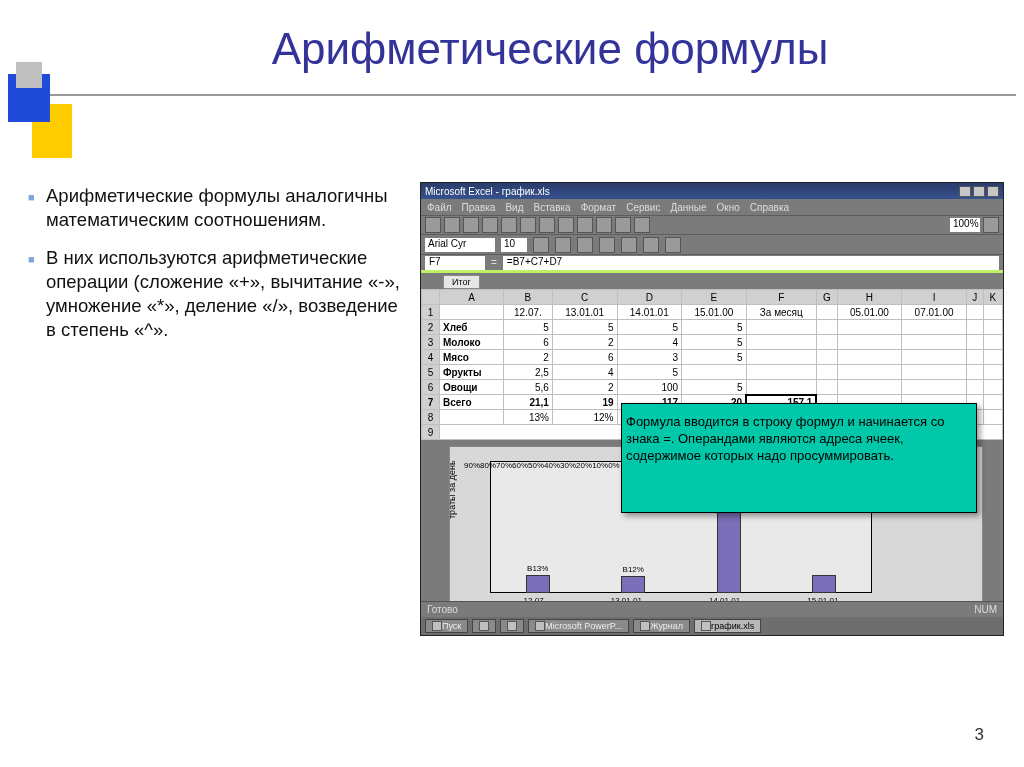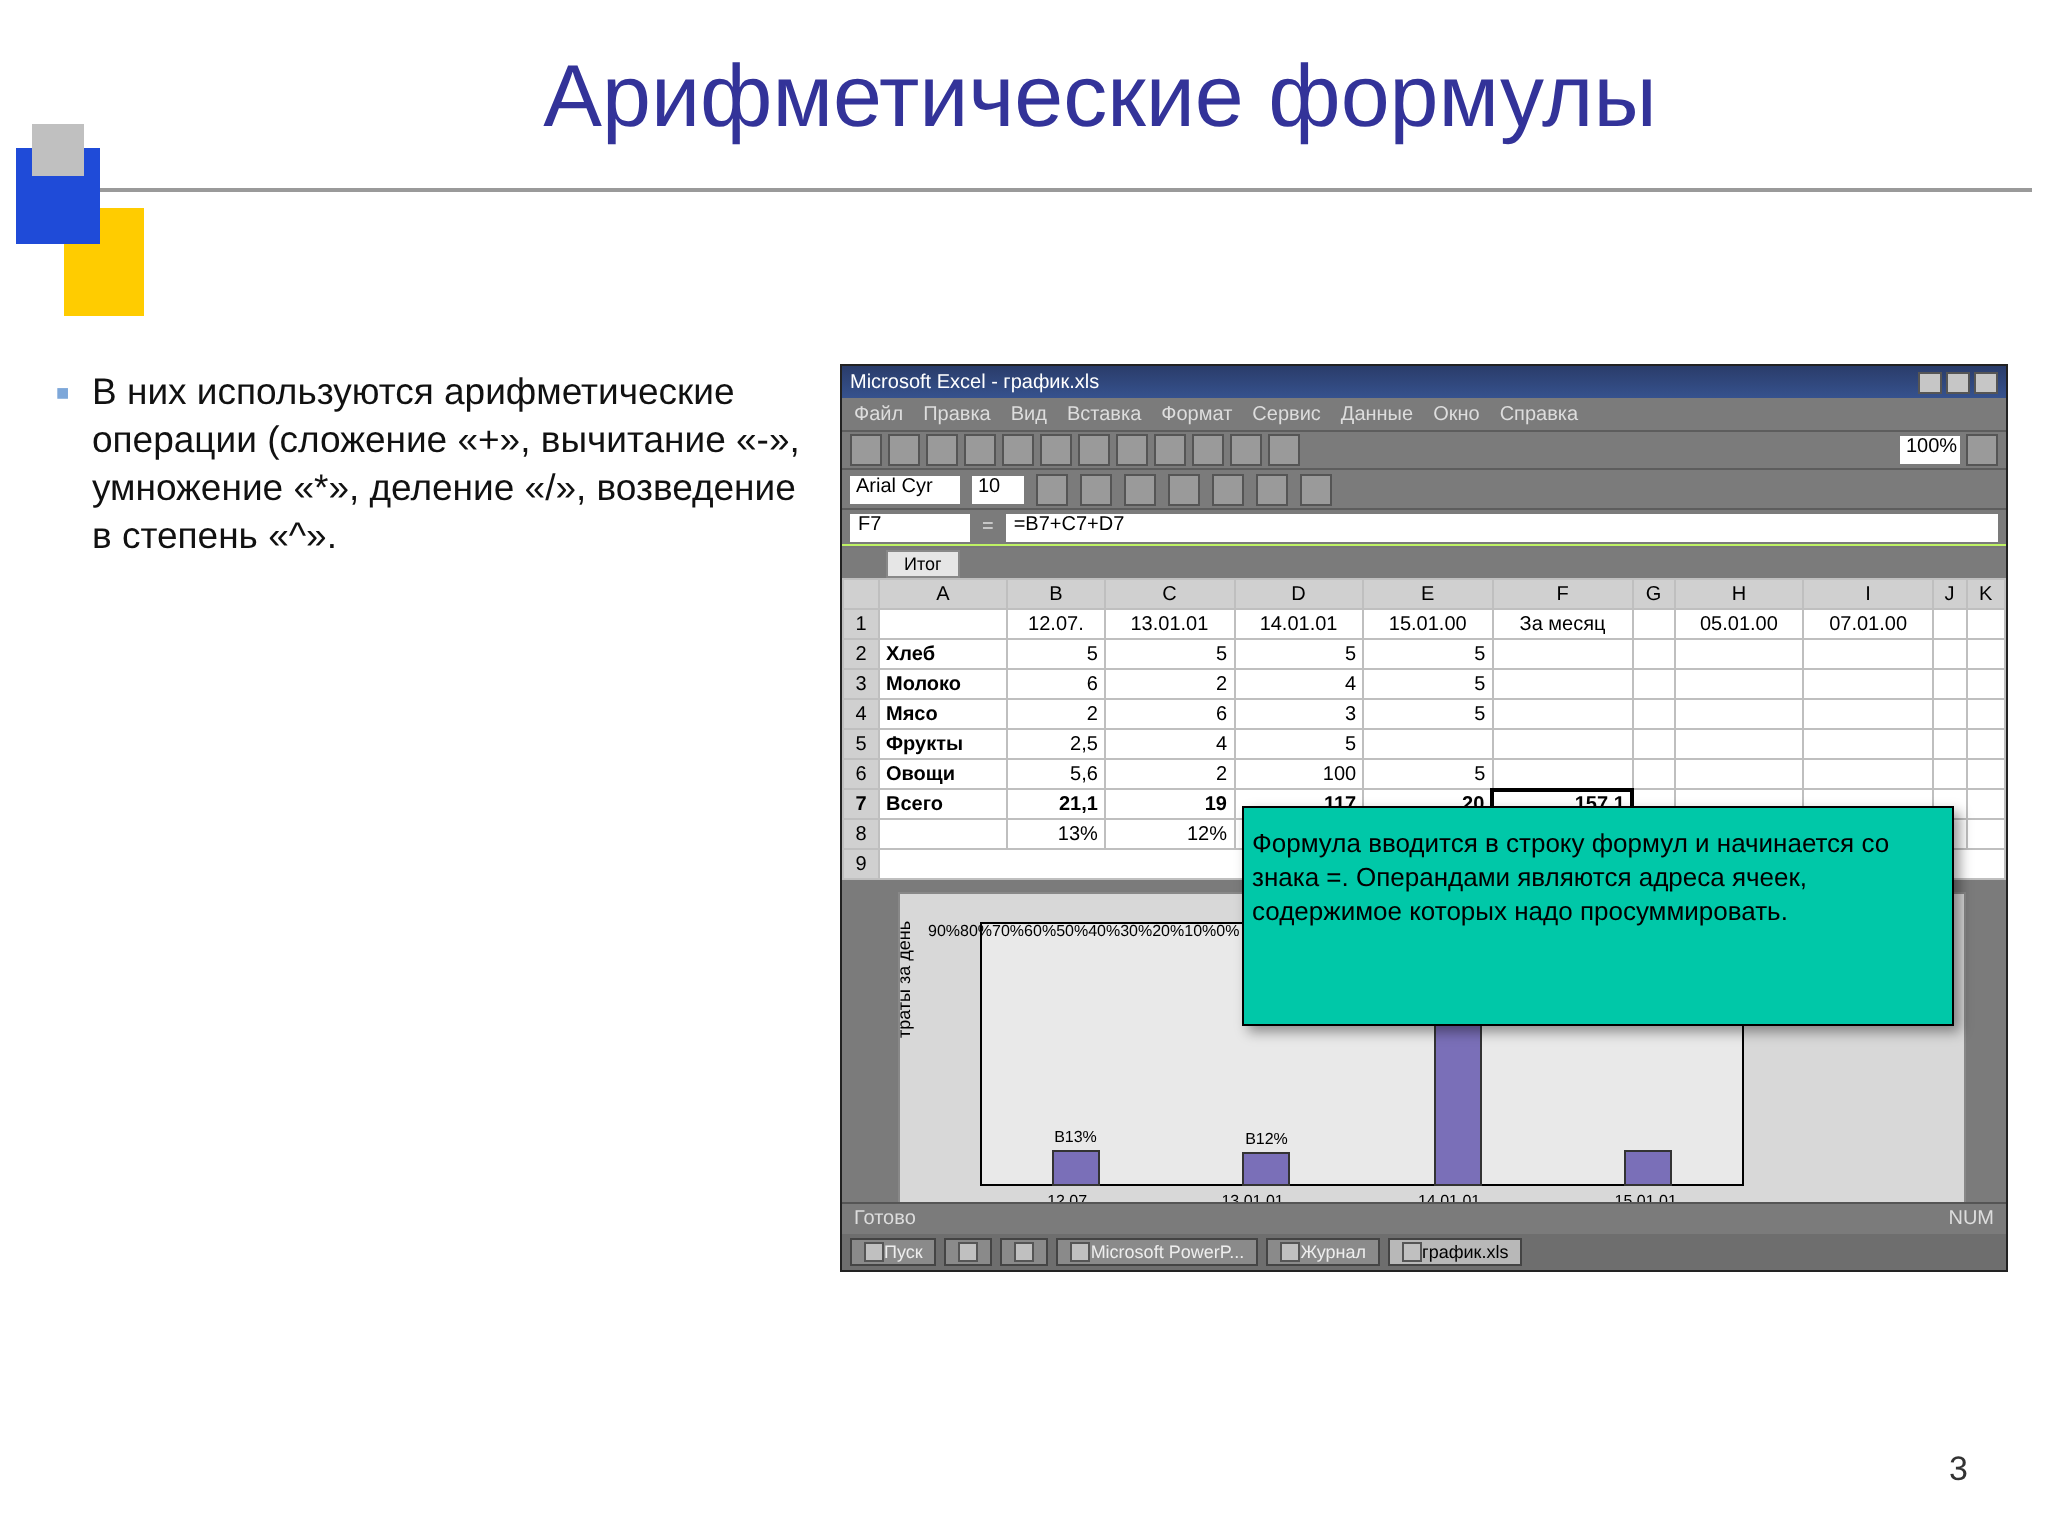--- a/index.html
+++ b/index.html
@@ -72,25 +72,25 @@
     padding: 0 6px; align-items: center; font-size: 10px; color: #ddd;
   }
   .ex-menu span { text-decoration: underline; text-decoration-color: transparent; }
   .ex-toolbar {
     height: 20px; background: #7b7b7b; border-top:1px solid #5d5d5d; border-bottom:1px solid #5d5d5d;
     display:flex; align-items:center; padding:0 4px; gap:3px;
   }
   .tool { width:16px; height:16px; background:#9a9a9a; border:1px solid #555; }
   .ex-toolbar2 { height: 20px; background: #7b7b7b; border-bottom:1px solid #5d5d5d;
     display:flex; align-items:center; padding:0 4px; gap:6px; font-size:10px; }
-  .fontbox { width:55px; height:14px; background:#fff; color:#000; padding:0 3px; font-size:10px; }
+  .fontbox { width:70px; height:14px; background:#fff; color:#000; padding:0 3px; font-size:10px; }
   .zoombox { width:30px; height:14px; background:#fff; color:#000; padding:0 3px; font-size:10px; }
   .ex-formulabar {
     height: 18px; background: #7b7b7b; display:flex; align-items:center; gap:6px;
-    padding: 2px 4px; border-bottom:1px solid #bef264;
+    padding: 2px 4px; border-bottom:3px solid #bef264;
   }
   .namebox { width:60px; height:14px; background:#fff; color:#000; padding:0 4px; font-size:10px; }
   .formulabox { flex:1; height:14px; background:#fff; color:#000; padding:0 4px; font-size:10px; }
   .ex-sheet {
     background:#fff; color:#000;
     font-size:10px;
   }
   .ex-sheet table { border-collapse: collapse; width: 100%; }
   .ex-sheet th, .ex-sheet td {
     border: 1px solid #bfbfbf; padding: 1px 3px; height: 15px;
@@ -143,20 +143,21 @@
 <div class="decor">
   <div class="line"></div>
   <div class="yellow"></div>
   <div class="blue"></div>
   <div class="gray"></div>
 </div>
 
 <h1 class="title">Арифметические формулы</h1>
 
 <ul class="bullets">
+  <li>Арифметические формулы аналогичны математическим соотношениям.</li>
   <li> В них используются арифметические операции (сложение «+», вычитание «-», умножение «*», деление «/», возведение в степень «^».</li>
 </ul>
 
 <div class="page-num">3</div>
 
 <div class="excel">
   <div class="ex-titlebar">
     <span>Microsoft Excel - график.xls</span>
     <div class="wbtns">
       <div class="wbtn"></div>

